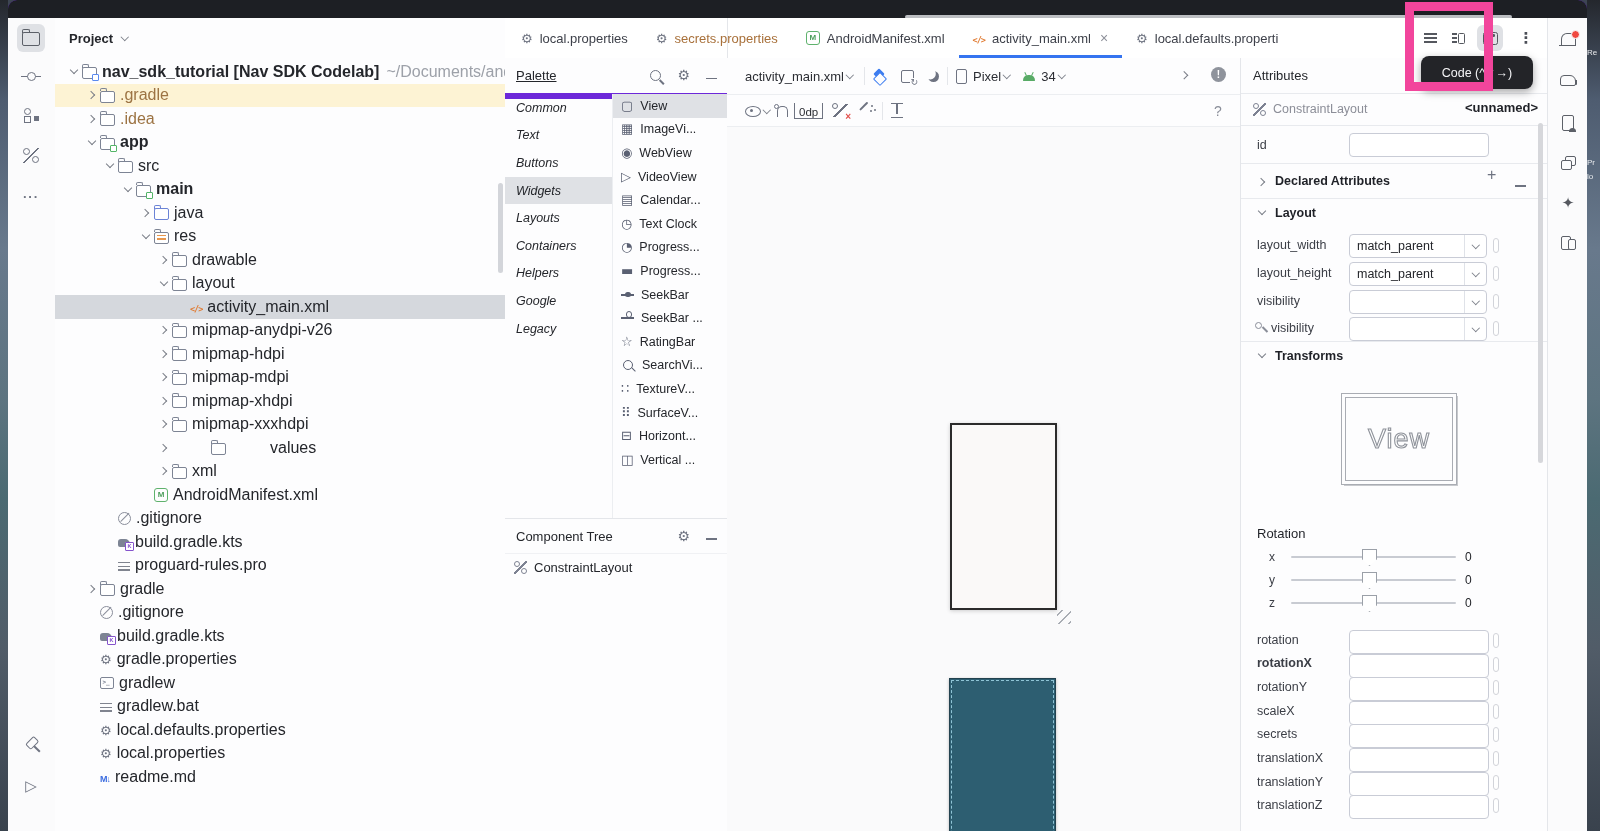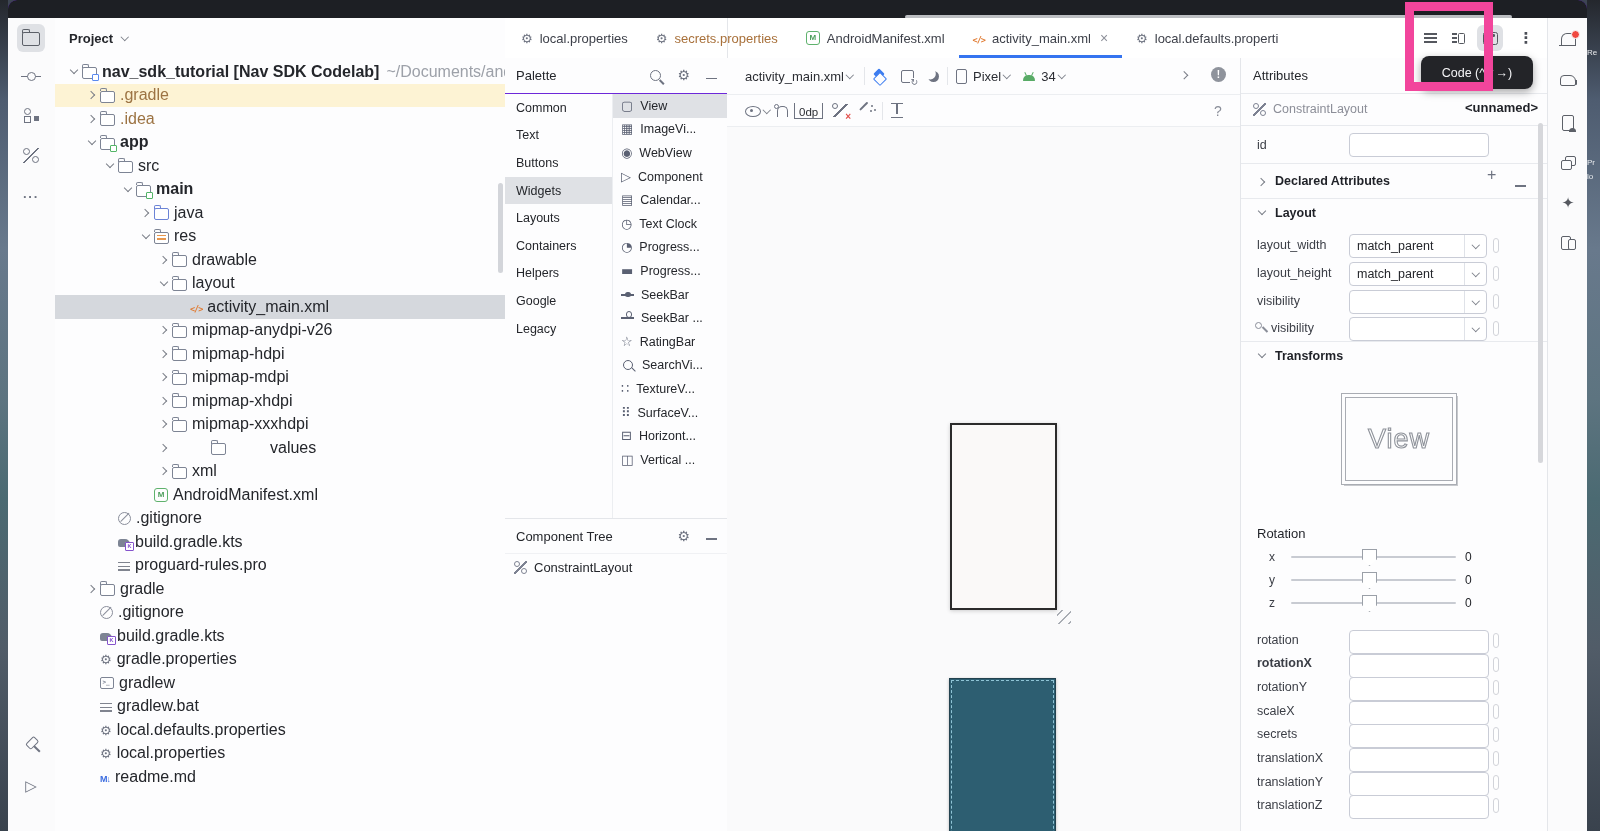--- a/index.html
+++ b/index.html
@@ -45,23 +45,23 @@
   .tab.orange{color:#a8703a;}
   .tab.active{box-shadow:inset 0 -3px 0 #3574f0;}
   .tab .close{color:#8d909a;font-size:14px;margin-left:2px;}
   .ovf-chev{position:absolute;left:862px;top:13px;}
   .vm-btn{position:absolute;top:7px;width:26px;height:26px;border-radius:6px;display:flex;align-items:center;justify-content:center;}
   .vm-btn.sel{background:#dfe1e5;}
   .vm-divider{position:absolute;left:908px;top:10px;width:1px;height:20px;background:#e4e6ea;}
   .kebab{position:absolute;left:1008px;top:7px;width:26px;height:26px;display:flex;align-items:center;justify-content:center;font-size:15px;color:#4b4e57;}
   
   .palette{position:absolute;left:497px;top:58px;width:222px;bottom:0;background:#fdfdfe;}
-  .panel-head{position:absolute;left:0;top:0;right:0;height:35px;display:flex;align-items:center;font-size:13px;color:#24262b;padding-left:11px;border-bottom:1px solid #6d28d9;}
+  .panel-head{position:absolute;left:0;top:0;right:0;height:35px;display:flex;align-items:center;font-size:13px;color:#24262b;padding-left:11px;border-bottom:6px solid #6d28d9;text-decoration:underline;}
   .ph-icons{position:absolute;right:10px;display:flex;gap:16px;align-items:center;}
-  .pal-cats{position:absolute;left:0;top:36px;width:107px;}
+  .pal-cats{position:absolute;left:0;top:36px;width:107px;font-style:italic;}
   .pal-cat{height:27.6px;display:flex;align-items:center;padding-left:11px;font-size:12.5px;color:#24262b;}
   .pal-cat.sel{background:#dfe1e5;}
   .pal-items{position:absolute;left:107px;top:36px;right:0;border-left:1px solid #eceef1;height:424px;}
   .pal-item{height:23.6px;display:flex;align-items:center;gap:7px;padding-left:8px;font-size:12.5px;color:#24262b;}
   .pal-item.sel{background:#dfe1e5;}
   .ct-sep{position:absolute;left:0;right:0;top:460px;height:1px;background:#e4e6ea;}
   .ct-head{position:absolute;left:0;top:461px;right:0;height:34px;display:flex;align-items:center;font-size:13px;color:#24262b;padding-left:11px;border-bottom:1px solid #f0f1f4;}
   .ct-row{position:absolute;left:0;top:497px;right:0;height:24px;display:flex;align-items:center;gap:7px;padding-left:9px;font-size:13px;color:#24262b;}
   
   .design{position:absolute;left:719px;top:58px;width:513px;bottom:0;background:#fbfbfc;}
@@ -507,21 +507,21 @@
           <div class="pal-item">
             <span class="ic gly" data-glyph="▦"></span>
             <span>ImageVi...</span>
           </div>
           <div class="pal-item">
             <span class="ic gly" data-glyph="◉"></span>
             <span>WebView</span>
           </div>
           <div class="pal-item">
             <span class="ic gly" data-glyph="▷"></span>
-            <span>Component</span>
+            <span>VideoView</span>
           </div>
           <div class="pal-item">
             <span class="ic gly" data-glyph="▤"></span>
             <span>Calendar...</span>
           </div>
           <div class="pal-item">
             <span class="ic gly" data-glyph="◷"></span>
             <span>Text Clock</span>
           </div>
           <div class="pal-item">

